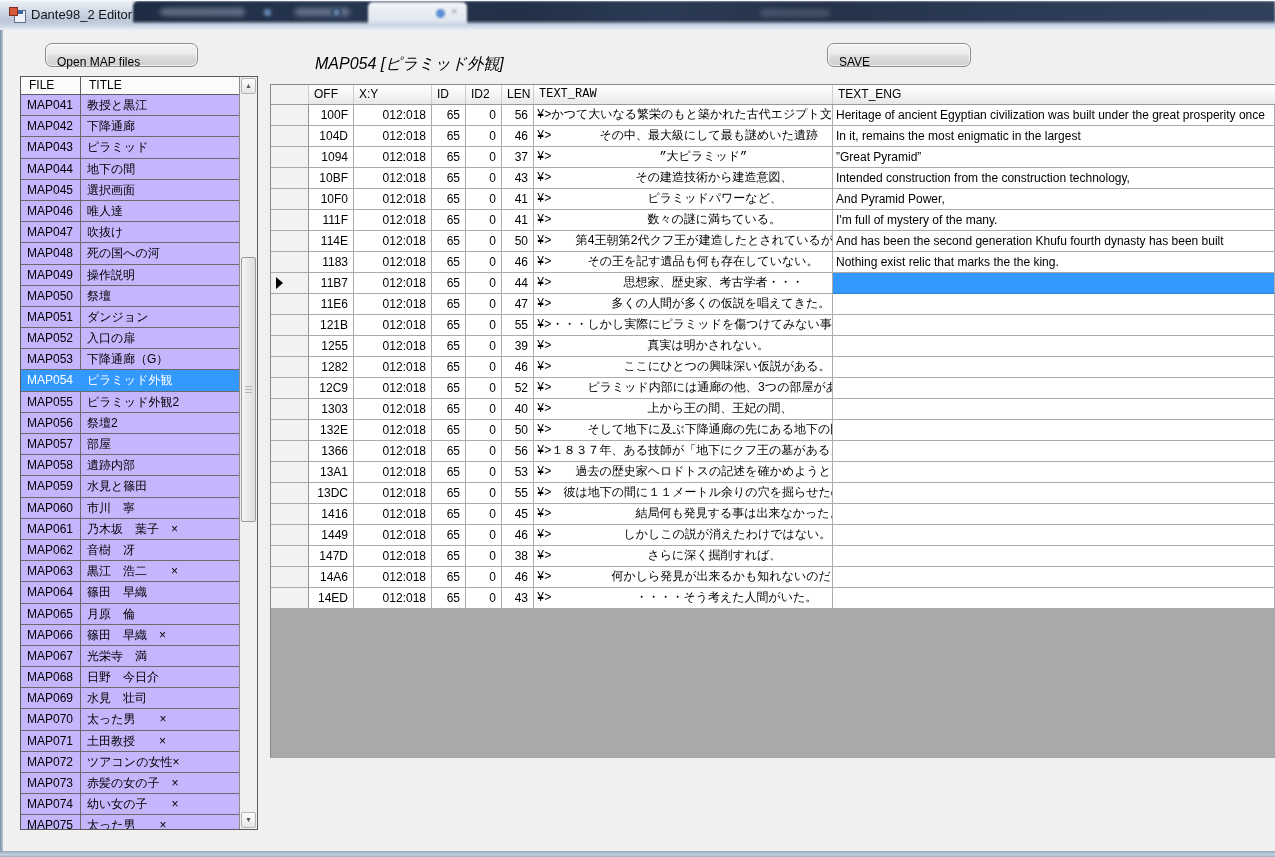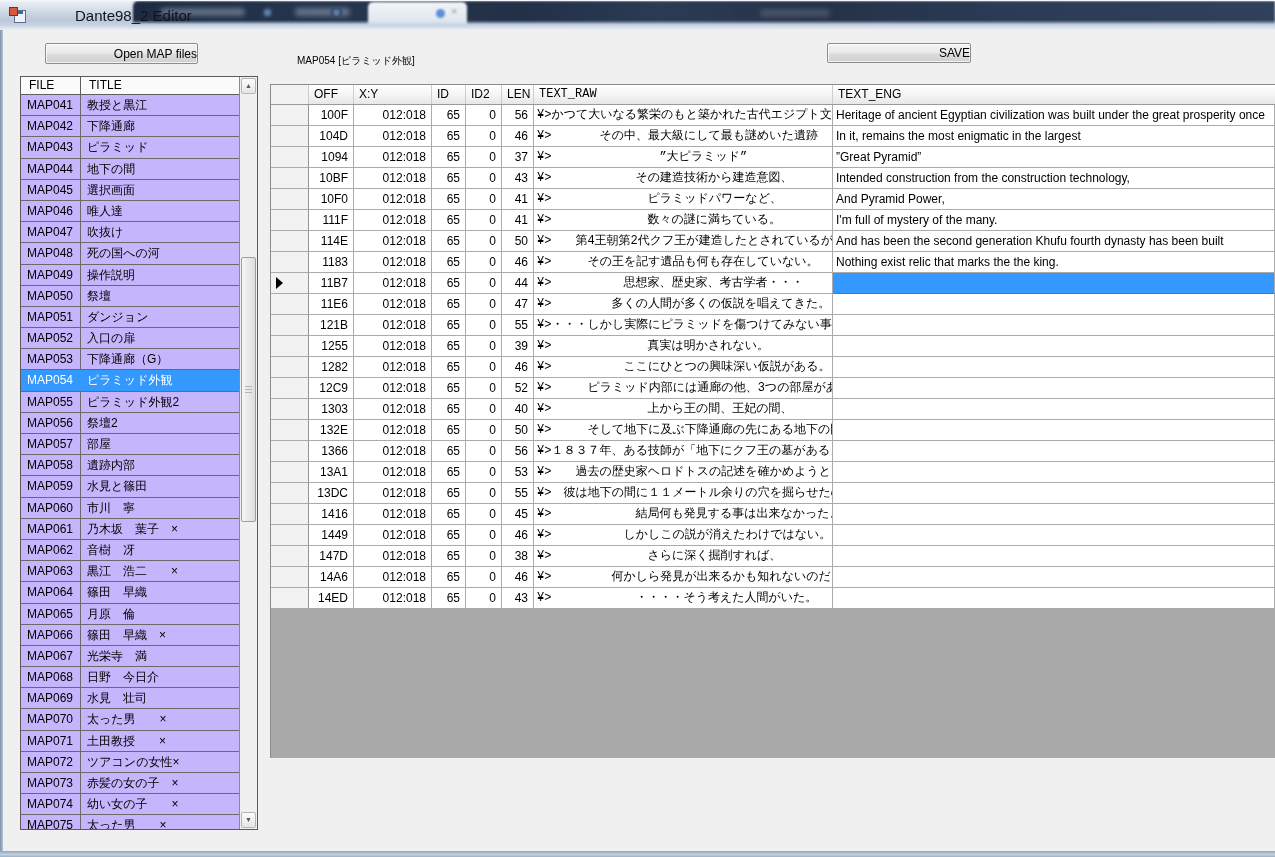--- a/index.html
+++ b/index.html
@@ -31,37 +31,37 @@
   .light-tab .x{position:absolute;left:83px;top:3px;font-size:11px;color:#8a94a0;}
   .titlebar-fade{
     position:absolute;left:0;right:0;bottom:0;height:10px;
     background:linear-gradient(rgba(230,238,246,0),#c9d5e3 55%,#e9eff6);
   }
   .titlebar-topline{position:absolute;left:0;top:0;right:0;height:1px;background:#f4f8fc;}
   .app-icon{position:absolute;left:9px;top:7px;width:16px;height:16px;}
   .app-icon .w1{position:absolute;left:0;top:0;width:7px;height:7px;background:#d9573a;border:1px solid #7c2f1d;}
   .app-icon .w2{position:absolute;left:5px;top:3px;width:10px;height:11px;background:#eef2f7;border:1px solid #5d6f8a;}
   .app-icon .w2b{position:absolute;left:6px;top:4px;width:8px;height:3px;background:#3f62a8;}
-  .title-text{position:absolute;left:31px;top:7px;font-size:15px;color:#10151c;margin-left:44px;}
+  .title-text{position:absolute;left:31px;top:7px;font-size:13px;color:#10151c;}
   .left-border{position:absolute;left:0;top:30px;bottom:0;width:3px;
     background:linear-gradient(90deg,#7e91a9,#b9c6d6);}
   .bottom-border{position:absolute;left:0;bottom:0;width:1275px;height:6px;
     background:linear-gradient(#93a5ba,#c2d0e0 60%,#9db0c4);}
   
   .btn{
     position:absolute;box-sizing:border-box;
-    border:1px solid #8c8c8c;border-radius:2px;
+    border:1px solid #8c8c8c;border-radius:7px;
     background:linear-gradient(#f3f3f3,#ebebeb 45%,#dddddd 55%,#cfcfcf);
     box-shadow:inset 0 0 0 1px rgba(255,255,255,.75);
-    font-size:12px;color:#000;text-align:right;
-    font-family:inherit;padding:0;cursor:default;
+    font-size:12px;color:#000;text-align:left;
+    font-family:inherit;padding:11px;cursor:default;
   }
   #open-btn{left:45px;top:43px;width:153px;height:21px;}
   #save-btn{left:827px;top:43px;width:144px;height:20px;}
-  #map-label{position:absolute;left:297px;top:54px;font-size:10px;color:#000;}
+  #map-label{position:absolute;left:315px;top:54px;font-size:16px;color:#000;font-style:italic;}
   
   .flist{
     position:absolute;left:20px;top:76px;width:238px;height:754px;
     box-sizing:border-box;background:#fff;border:1px solid #5a5a5a;overflow:hidden;
   }
   .flist-cols{position:absolute;left:0;top:0;right:17px;bottom:0;overflow:hidden;}
   .lhdr{display:flex;height:18px;background:#fbfbfb;}
   .lhdr .hcell{box-sizing:border-box;border-right:1px solid #5f5f5f;border-bottom:1px solid #5f5f5f;
     font-size:12px;line-height:17px;padding-left:8px;color:#000;}
   .lhdr .hc-file{width:60px;}

